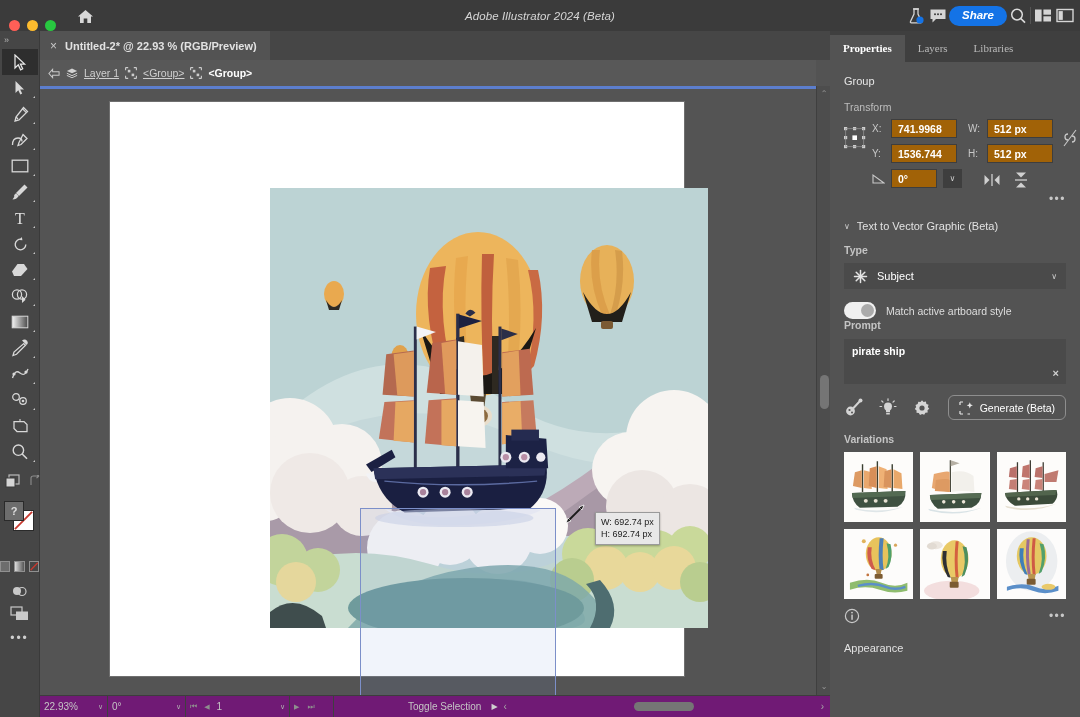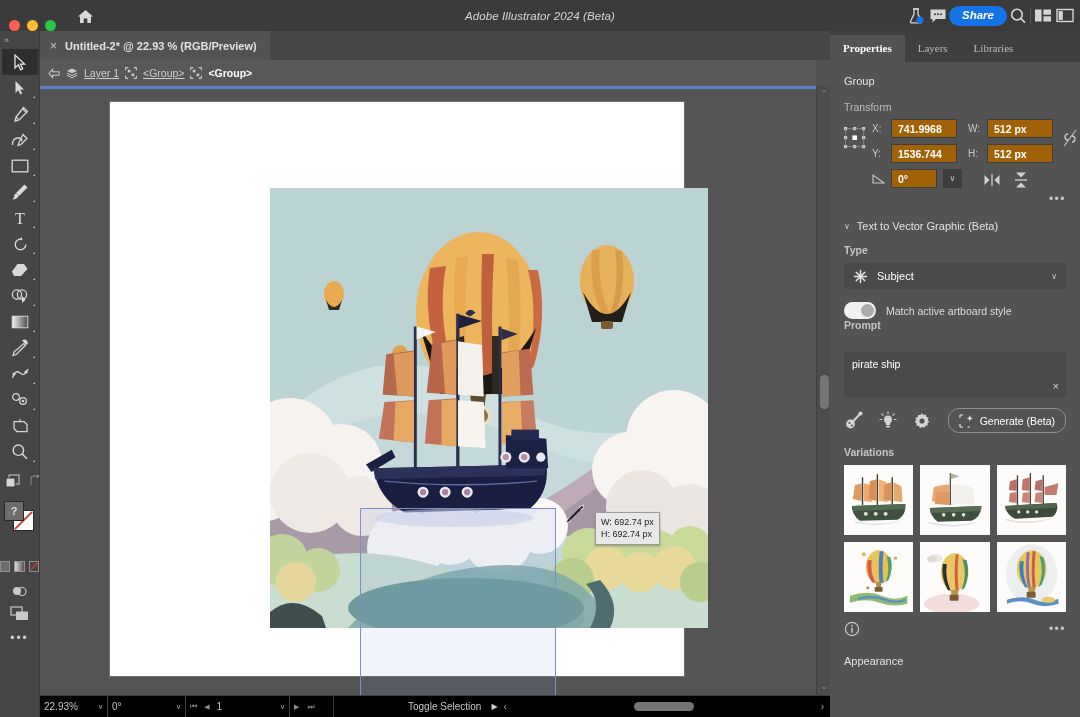--- a/index.html
+++ b/index.html
@@ -151,21 +151,21 @@
   .vthumb {
     position: absolute; left: 3px; top: 289px; width: 9px; height: 34px;
     background: #757575; border-radius: 5px;
   }
   .vs-arrow { position:absolute; left:0; width:14px; height:12px; color:#9a9a9a;
               font-size:8px; text-align:center; line-height:12px; }
 
   
   .statusbar {
     position: absolute; left: 40px; bottom: 0; width: 790px; height: 22px;
-    background: #000000; border-top: 1px solid #3d3d3d;
+    background: #701a75; border-top: 1px solid #3d3d3d;
     display: flex; align-items: center;
     font-size: 10px; color: #c5c5c5;
   }
   .sb-cell { display: flex; align-items: center; height: 22px; padding: 0 4px;
              border-right: 1px solid #3f3f3f; gap: 5px; }
   .sb-chev { font-size: 7px; color: #b0b0b0; }
   .sb-center { flex: 0 0 auto; padding-left: 74px; }
   .sb-nav { display: flex; align-items: center; gap: 4px; padding-left: 10px; }
   .hthumb { height: 9px; width: 60px; background: #757575; border-radius: 5px; }
 
@@ -227,29 +227,29 @@
     width: 32px; height: 17px; border-radius: 9px; background: #f0f0f0;
     position: relative;
   }
   .toggle .knob {
     position: absolute; right: 2px; top: 2px; width: 13px; height: 13px;
     border-radius: 50%; background: #aaaaaa;
   }
   .toggle-lbl { font-size: 10.5px; color: #dedede; }
 
   .prompt-box {
-    margin-top: 21px; background: #4a4a4a; height: 45px; position: relative;
-    padding: 6px 8px; font-size: 10.5px; color: #ffffff;
+    margin-top: 8px; background: #4a4a4a; height: 45px; position: relative;
+    padding: 6px 8px; font-size: 10.5px; color: #ffffff; font-weight: bold;
   }
   .prompt-clear {
     position: absolute; right: 7px; bottom: 5px; font-size: 11px; color: #d2d2d2;
   }
   .gen-row { display: flex; align-items: center; margin-top: 11px; gap: 16px; }
   .gen-btn {
-    margin-left: auto; border: 1px solid #8e8e8e; border-radius: 11px;
+    margin-left: auto; border: 1px solid #8e8e8e; border-radius: 6px;
     height: 25px; display: flex; align-items: center; gap: 6px;
     padding: 0 10px; font-size: 10.5px; color: #ffffff;
   }
   .var-grid {
     display: grid; grid-template-columns: repeat(3, 1fr); gap: 7px; margin-top: 6px;
   }
   .var-cell {
     width: 100%; height: 70px; background: #ffffff; overflow: hidden;
     position: relative;
   }

